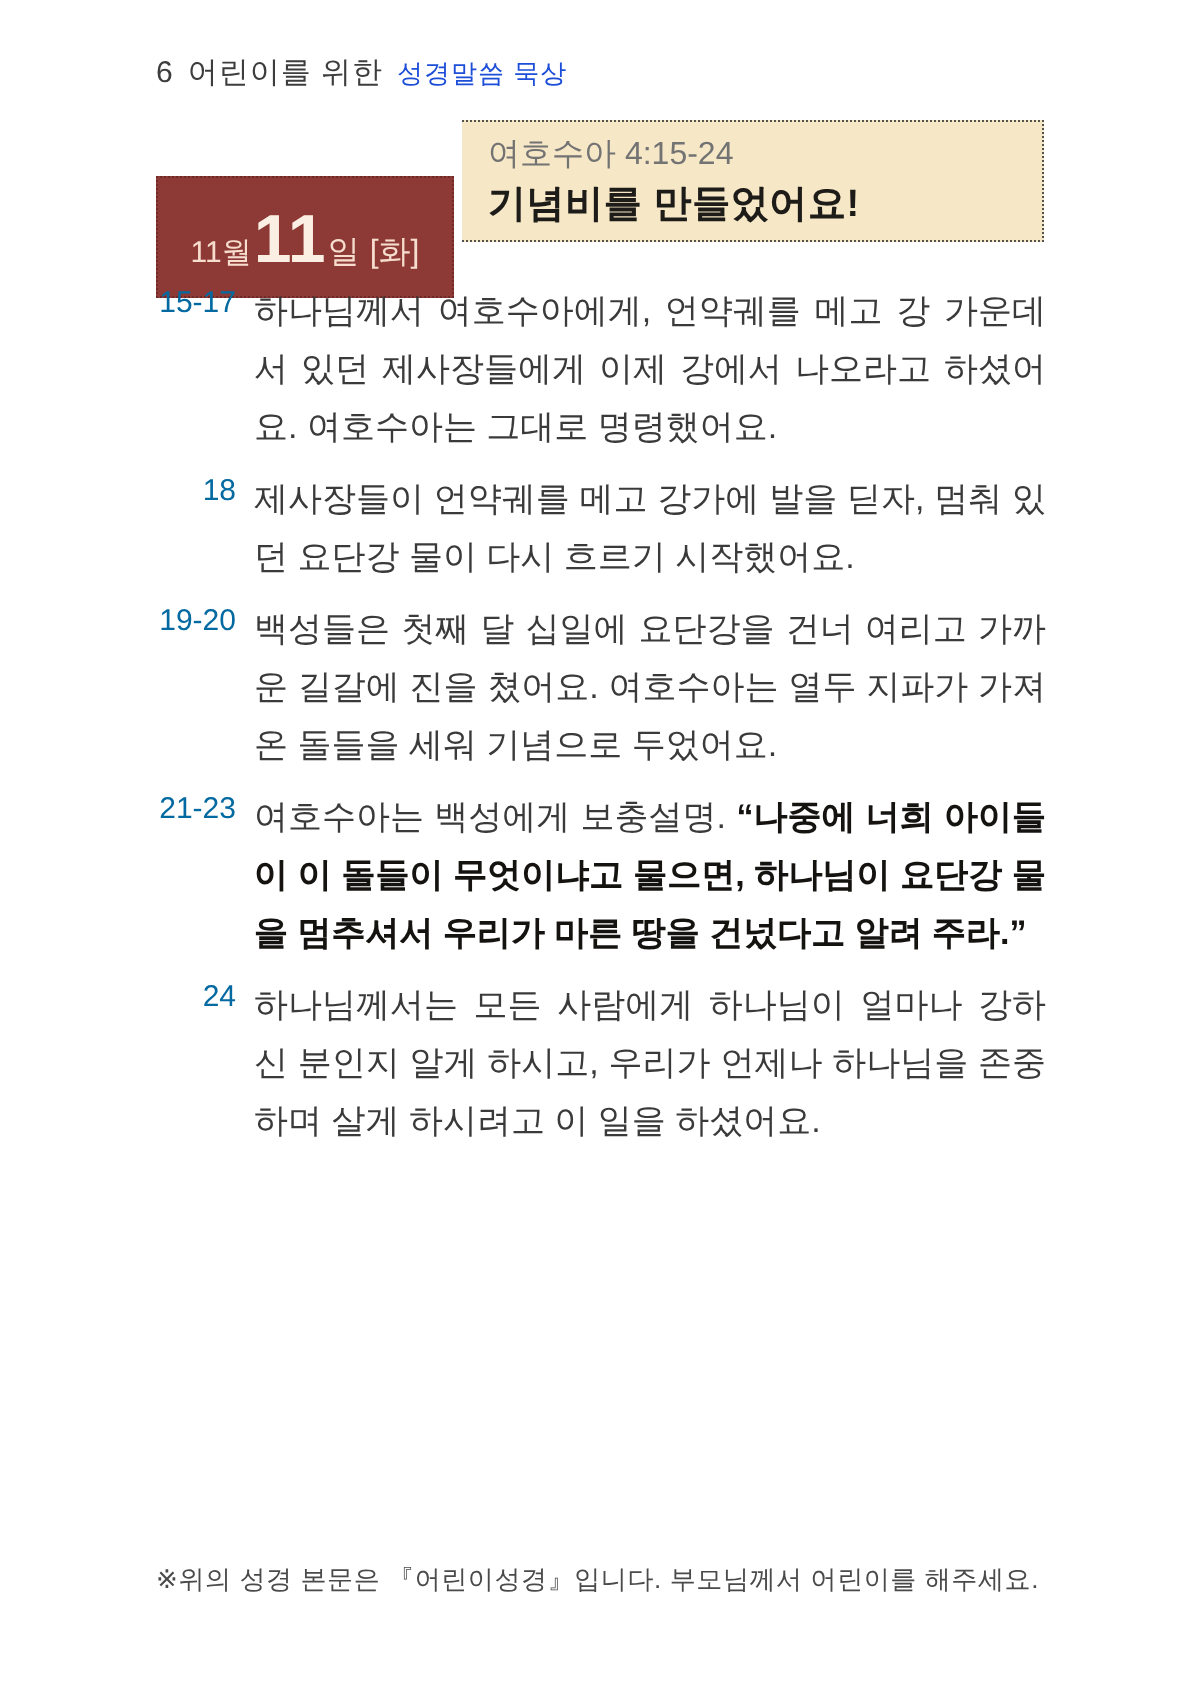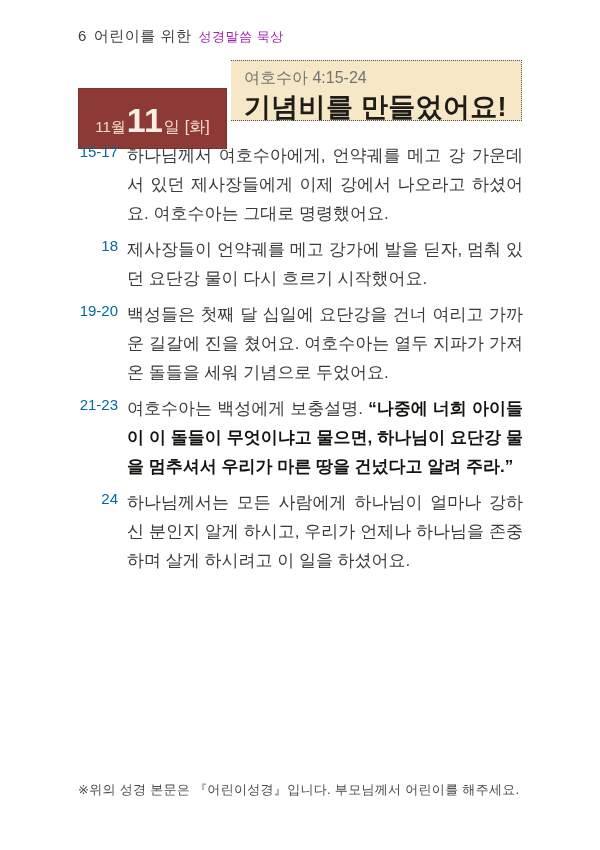--- a/index.html
+++ b/index.html
@@ -20,21 +20,21 @@
     font-family:"Liberation Sans","DejaVu Sans",sans-serif;
     overflow:hidden;
   }
   .running-head {
     position:absolute; left:78px; top:27px;
     color:#3d3d3d; white-space:nowrap;
     letter-spacing:0.5px;
   }
   .running-head .pageno { font-size:15px; margin-right:7px; }
   .running-head .title-main { font-size:15px; margin-right:7px; }
-  .running-head .title-sub { font-size:13px; color:#a21caf; }
+  .running-head .title-sub { font-size:13px; color:#1d4ed8; }
 
   .title-bar {
     position:absolute; left:78px; top:60px; width:444px; height:61px;
     display:flex; gap:4px;
   }
   .date-box {
     width:149px; height:100%;
     background:var(--maroon);
     border:1px dotted var(--maroon-border);
     color:var(--cream-text);
@@ -50,21 +50,21 @@
 
   .passage-box {
     flex:1; height:100%;
     background:var(--beige);
     border-top:1px dotted var(--beige-border);
     border-bottom:1px dotted var(--beige-border);
     border-right:1px dotted var(--beige-border);
     padding:7px 10px 0 13px;
   }
   .passage-ref { font-size:16px; color:#737373; line-height:1.2; }
-  .passage-title { font-size:27px; font-weight:bold; color:var(--ink-dark); margin-top:2px; letter-spacing:0.3px; }
+  .passage-title { font-size:19px; font-weight:bold; color:var(--ink-dark); margin-top:2px; letter-spacing:0.3px; }
 
   .verse-body {
     position:absolute; left:78px; top:141px; width:445px;
   }
   .para { display:flex; margin-bottom:7px; }
   .verse-num {
     width:49px; min-width:49px;
     text-align:right; padding-right:9px; padding-top:2px;
     font-size:15px; color:#0369a1;
   }

